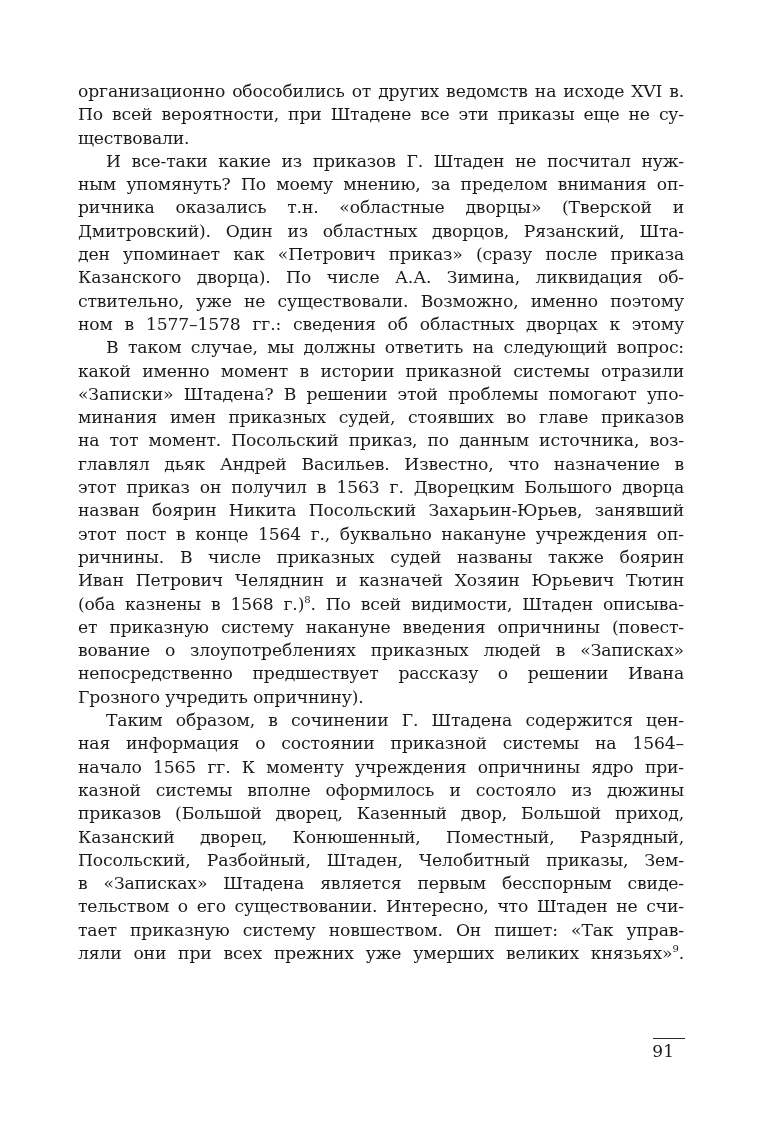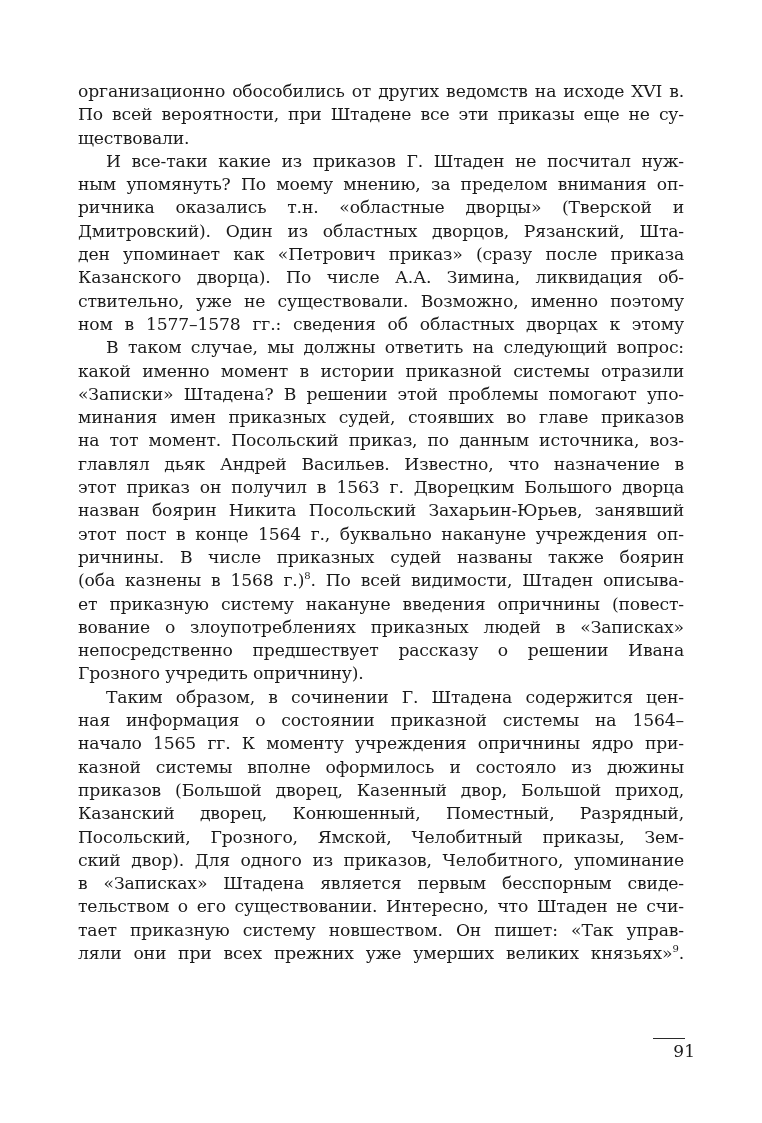--- a/index.html
+++ b/index.html
@@ -46,21 +46,21 @@
     .page-number-rule {
       position: absolute;
       left: 653px;
       top: 1038px;
       width: 32px;
       height: 1px;
       background: #2a2a2a;
     }
     .page-number {
       position: absolute;
-      left: 663px;
+      left: 642px;
       top: 1040px;
       width: 32px;
       text-align: right;
       font-size: 17px;
       line-height: 22px;
       font-family: "DejaVu Serif", "Liberation Serif", serif;
       color: #1a1a1a;
     }
   </style>
 </head>
@@ -89,36 +89,36 @@
     <span class="line indent">В таком случае, мы должны ответить на следующий вопрос:</span>
     <span class="line">какой именно момент в истории приказной системы отразили</span>
     <span class="line">«Записки» Штадена? В решении этой проблемы помогают упо-</span>
     <span class="line">минания имен приказных судей, стоявших во главе приказов</span>
     <span class="line">на тот момент. Посольский приказ, по данным источника, воз-</span>
     <span class="line">главлял дьяк Андрей Васильев. Известно, что назначение в</span>
     <span class="line">этот приказ он получил в 1563 г. Дворецким Большого дворца</span>
     <span class="line">назван боярин Никита Посольский Захарьин-Юрьев, занявший</span>
     <span class="line">этот пост в конце 1564 г., буквально накануне учреждения оп-</span>
     <span class="line">ричнины. В числе приказных судей названы также боярин</span>
+    <span class="line">Иван Петрович Челяднин и казначей Хозяин Юрьевич Тютин</span>
     <span class="line"><span>(оба казнены в 1568 г.)</span><sup>8</sup><span>. По всей видимости, Штаден описыва-</span></span>
     <span class="line">ет приказную систему накануне введения опричнины (повест-</span>
     <span class="line">вование о злоупотреблениях приказных людей в «Записках»</span>
     <span class="line">непосредственно предшествует рассказу о решении Ивана</span>
     <span class="line last">Грозного учредить опричнину).</span>
   </div>
 
   <div>
     <span class="line indent">Таким образом, в сочинении Г. Штадена содержится цен-</span>
     <span class="line">ная информация о состоянии приказной системы на 1564–</span>
     <span class="line">начало 1565 гг. К моменту учреждения опричнины ядро при-</span>
     <span class="line">казной системы вполне оформилось и состояло из дюжины</span>
     <span class="line">приказов (Большой дворец, Казенный двор, Большой приход,</span>
     <span class="line">Казанский дворец, Конюшенный, Поместный, Разрядный,</span>
-    <span class="line">Посольский, Грозного, Ямской, Челобитный приказы, Зем-</span>
-    <span class="line">ский двор). Для одного из приказов, Челобитного, упоминание</span>
+    <span class="line">Посольский, Разбойный, Штаден, Челобитный приказы, Зем-</span>
     <span class="line">в «Записках» Штадена является первым бесспорным свиде-</span>
     <span class="line">тельством о его существовании. Интересно, что Штаден не счи-</span>
     <span class="line">тает приказную систему новшеством. Он пишет: «Так управ-</span>
     <span class="line"><span>ляли они при всех прежних уже умерших великих князьях»</span><sup>9</sup><span>.</span></span>
   </div>
 
 </div>
 
 <div class="page-number-rule"></div>
 <div class="page-number">91</div>

